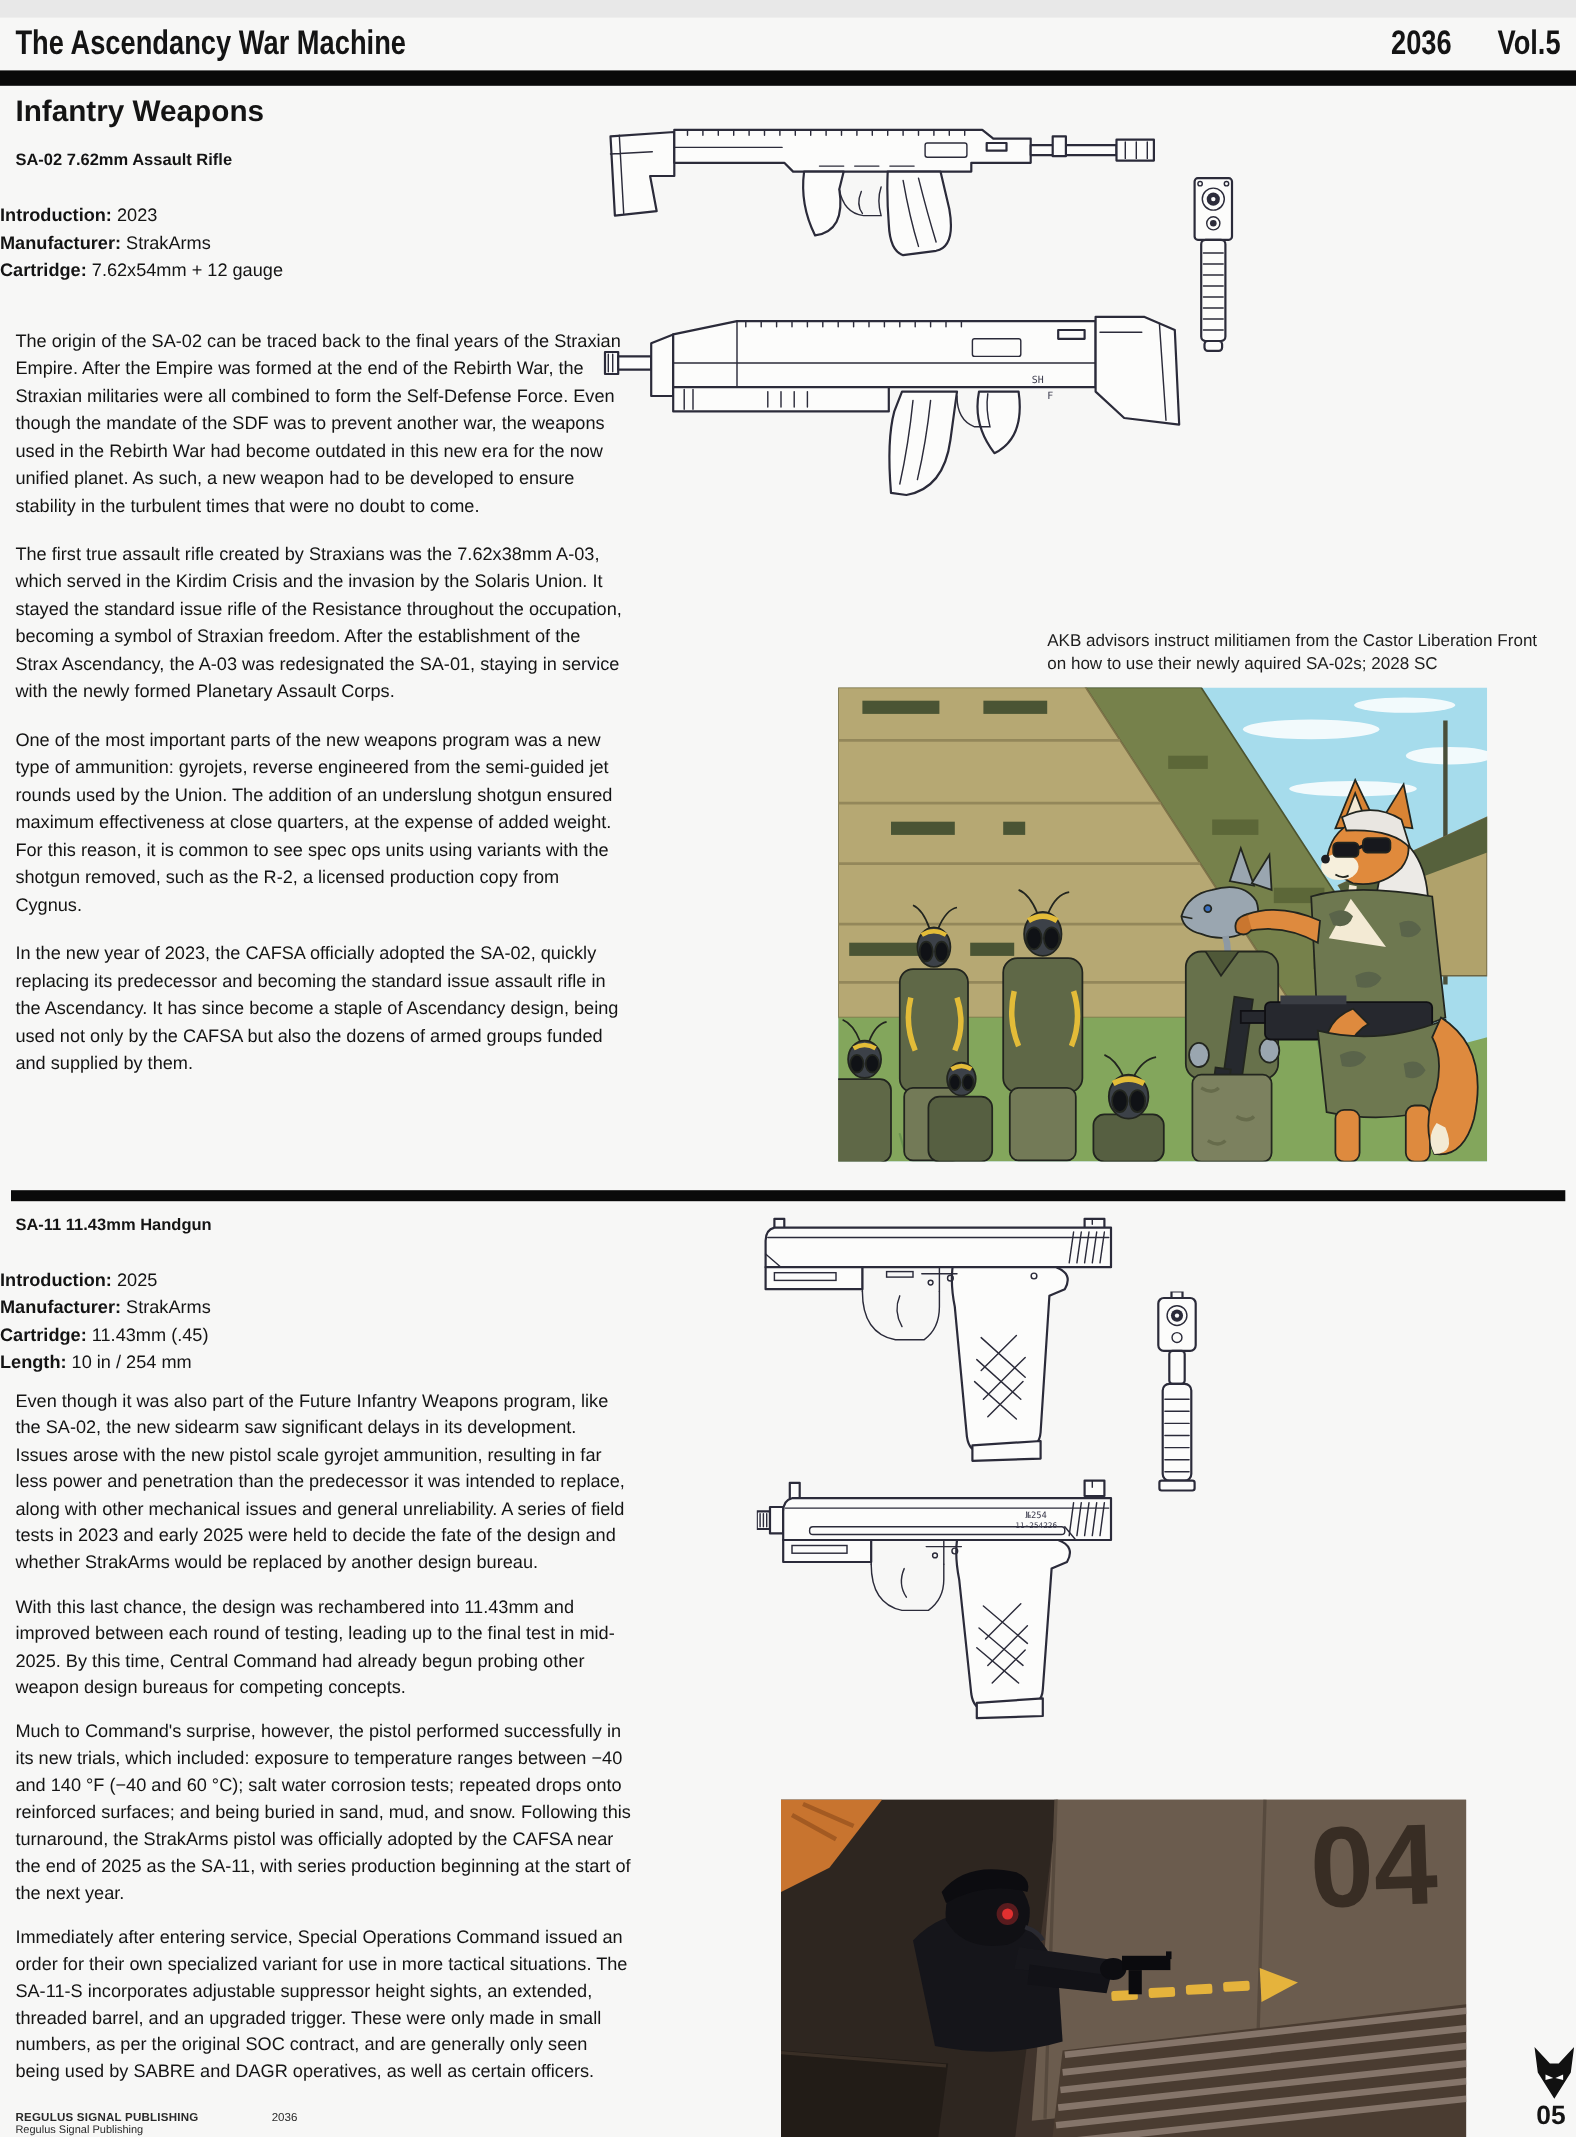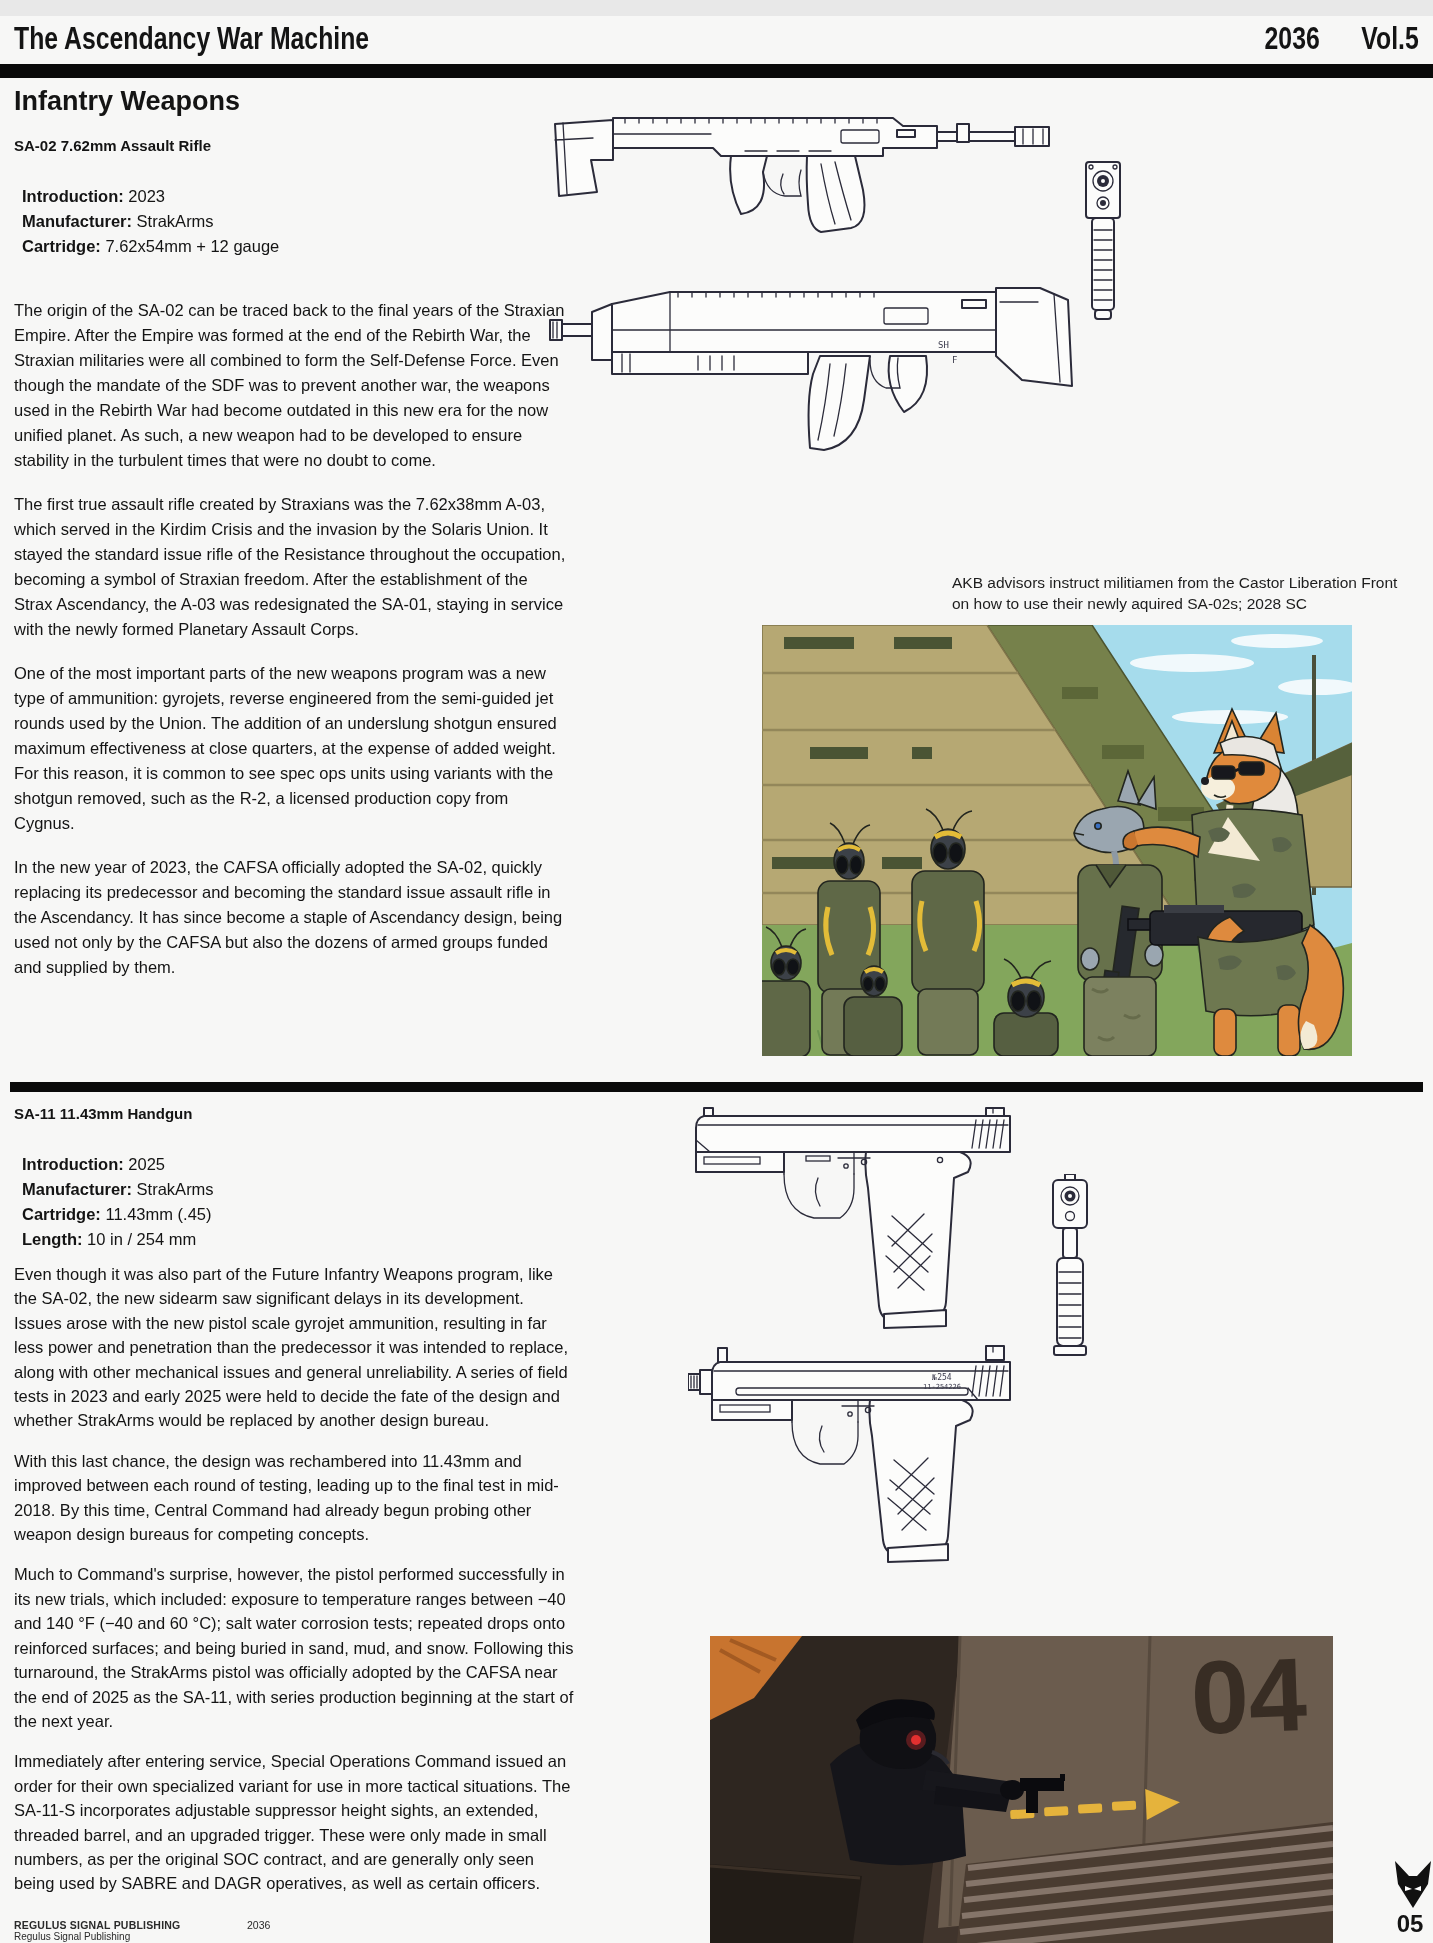--- a/index.html
+++ b/index.html
@@ -8,21 +8,21 @@
     font-family:"Liberation Sans",sans-serif;color:#141414;overflow:hidden;
     margin:16px auto;
   }
   .abs{position:absolute;}
   .hdr-title{left:14px;top:5px;font-size:31px;font-weight:bold;transform:scaleX(.8);transform-origin:left top;white-space:nowrap;letter-spacing:0;}
   .hdr-meta{right:14px;top:5px;font-size:31px;font-weight:bold;transform:scaleX(.8);transform-origin:right top;display:flex;gap:52px;white-space:nowrap;}
   .bar{left:0;right:0;height:14px;background:#0a0a0a;}
   .bar2{left:10px;right:10px;height:10px;background:#0a0a0a;}
   .h1{left:14px;font-size:27px;font-weight:bold;}
   .h2{left:14px;font-size:15px;font-weight:bold;}
-  .specs{left:22px;font-size:16.5px;line-height:25px;}
+  .specs{left:0;font-size:16.5px;line-height:25px;}
   .specs b{font-weight:bold;}
   .bodycol{left:14px;width:556px;font-size:16.5px;line-height:25px;}
   .bodycol p{margin:0 0 19px 0;}
   .bodycol2 p{margin:0 0 16px 0;line-height:24.4px;}
   .caption{font-size:15.5px;line-height:21px;color:#1d1d1d;}
   .footer{left:14px;top:1903px;font-size:10px;line-height:12px;color:#2a2a2a;}
   .footer .pub{font-weight:bold;font-size:10.5px;letter-spacing:.2px;}
   .footer-year{left:247px;top:1903px;font-size:10.5px;color:#2a2a2a;}
   .pagenum{left:1388px;top:1894px;width:44px;text-align:center;font-size:24px;font-weight:bold;}
   svg{display:block;}
@@ -272,21 +272,21 @@
 
   <div class="abs specs" style="top:1136px;">
     <div><b>Introduction:</b> <span>2025</span></div>
     <div><b>Manufacturer:</b> <span>StrakArms</span></div>
     <div><b>Cartridge:</b> <span>11.43mm (.45)</span></div>
     <div><b>Length:</b> <span>10 in / 254 mm</span></div>
   </div>
 
   <div class="abs bodycol bodycol2" style="top:1246px;width:560px;">
     <p>Even though it was also part of the Future Infantry Weapons program, like the SA-02, the new sidearm saw significant delays in its development. Issues arose with the new pistol scale gyrojet ammunition, resulting in far less power and penetration than the predecessor it was intended to replace, along with other mechanical issues and general unreliability. A series of field tests in 2023 and early 2025 were held to decide the fate of the design and whether StrakArms would be replaced by another design bureau.</p>
-    <p>With this last chance, the design was rechambered into 11.43mm and improved between each round of testing, leading up to the final test in mid-2018. By this time, Central Command had already begun probing other weapon design bureaus for competing concepts.</p>
+    <p>With this last chance, the design was rechambered into 11.43mm and improved between each round of testing, leading up to the final test in mid-2025. By this time, Central Command had already begun probing other weapon design bureaus for competing concepts.</p>
     <p>Much to Command's surprise, however, the pistol performed successfully in its new trials, which included: exposure to temperature ranges between −40 and 140 °F (−40 and 60 °C); salt water corrosion tests; repeated drops onto reinforced surfaces; and being buried in sand, mud, and snow. Following this turnaround, the StrakArms pistol was officially adopted by the CAFSA near the end of 2025 as the SA-11, with series production beginning at the start of the next year.</p>
     <p>Immediately after entering service, Special Operations Command issued an order for their own specialized variant for use in more tactical situations. The SA-11-S incorporates adjustable suppressor height sights, an extended, threaded barrel, and an upgraded trigger. These were only made in small numbers, as per the original SOC contract, and are generally only seen being used by SABRE and DAGR operatives, as well as certain officers.</p>
   </div>
 
   <div class="abs" style="left:688px;top:1080px;">
     <svg width="335" height="238" viewBox="0 0 335 238">
       <rect class="gunline" x="16" y="12" width="9" height="10"></rect>
       <path class="gunline" d="M298 12 h18 v10 h-18 Z"></path>
       <path class="gunthin" d="M305 12 v5"></path>
       <path class="gunline" d="M16 20 Q8 22 8 32 L8 56 L322 56 L322 20 Z"></path>

